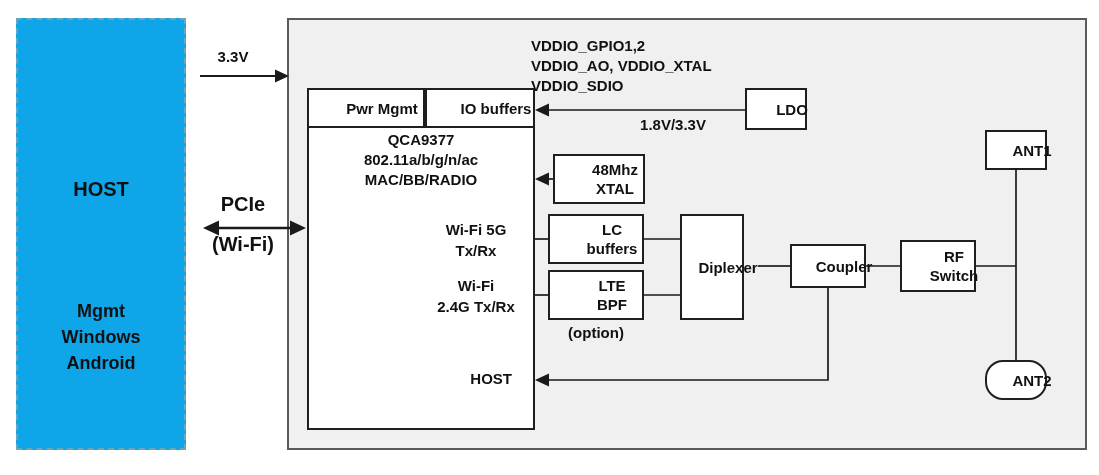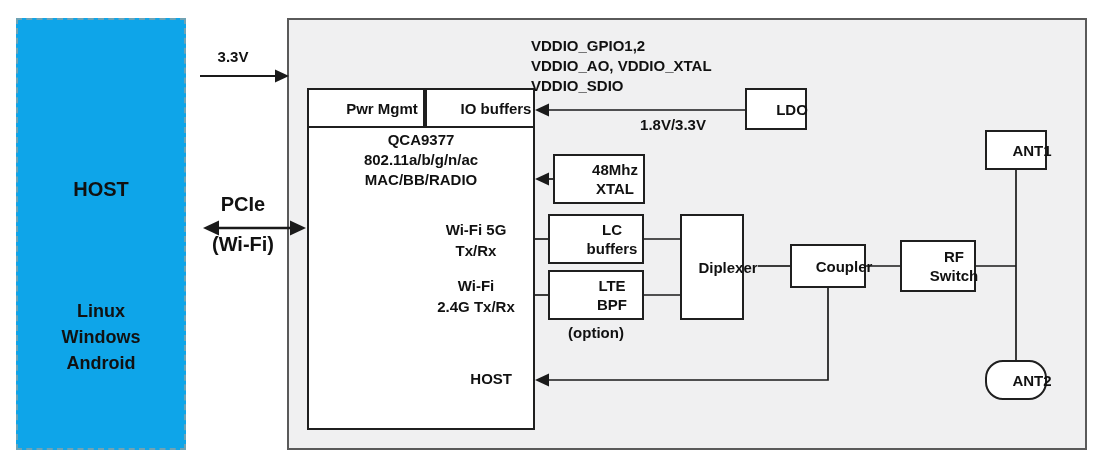--- a/index.html
+++ b/index.html
@@ -55,21 +55,21 @@
   .ah{fill:#1a1a1a;stroke:none;}
 </style>
 </head>
 <body>
 
 <div class="canvas">
 
   <div class="host">
     <div class="host-title">HOST</div>
     <div class="host-os">
-      <div>Linux</div>
+      <div>Mgmt</div>
       <div>Windows</div>
       <div>Android</div>
     </div>
   </div>
 
   <div class="module"></div>
 
   <svg class="wires" width="1099" height="475" viewBox="0 0 1099 475">
 
     <line x1="200" y1="76" x2="276" y2="76" class="w w2"></line>

